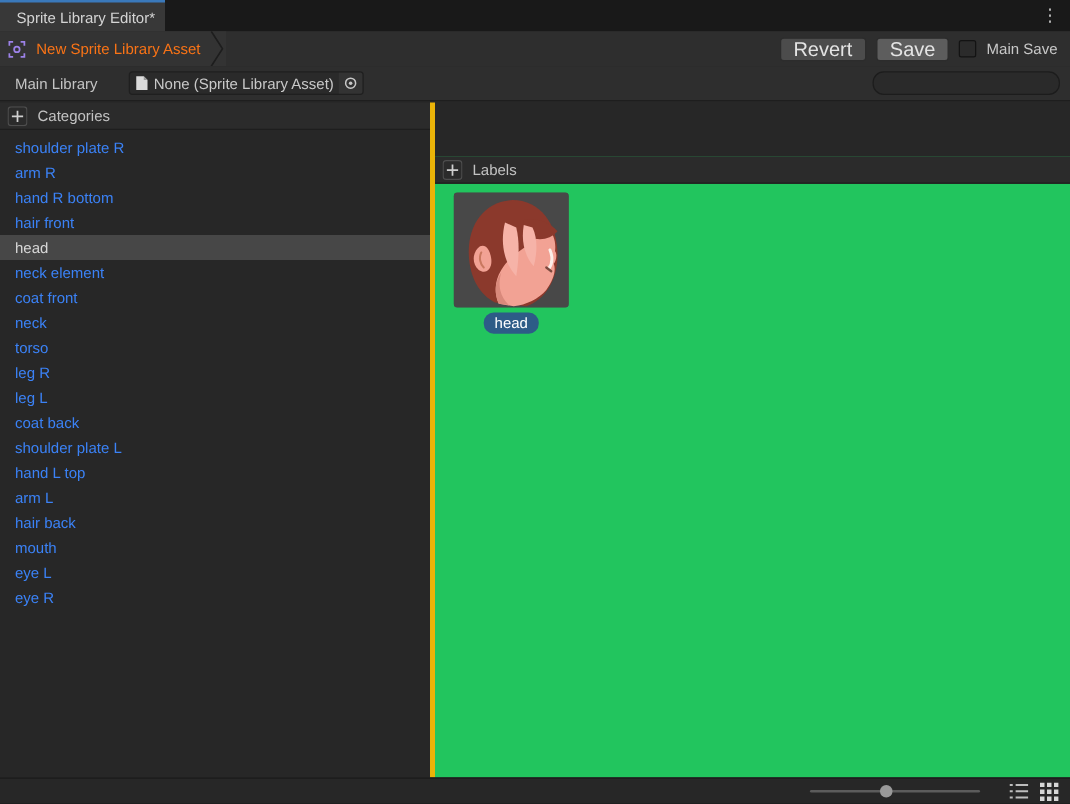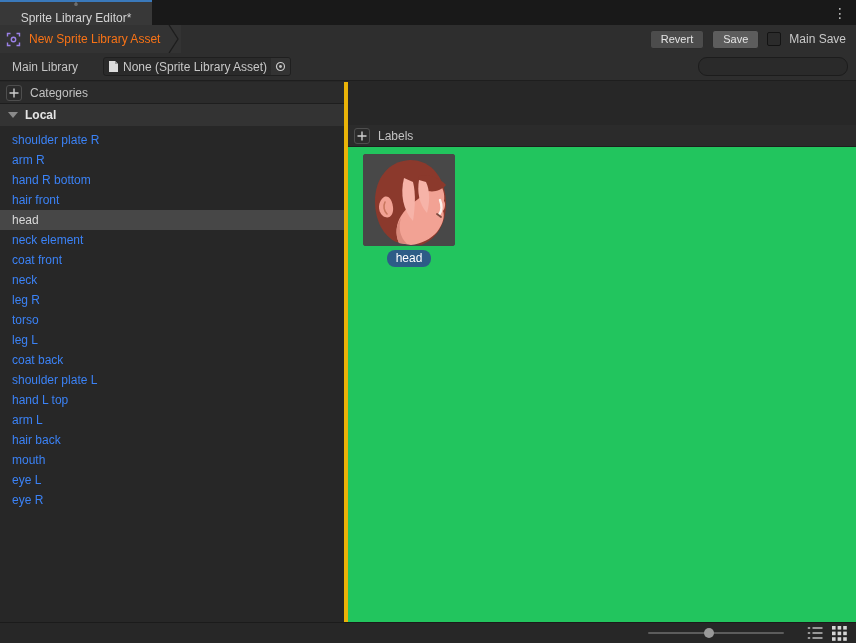--- a/index.html
+++ b/index.html
@@ -2,31 +2,31 @@
 <html><head>
 <meta charset="utf-8">
 <style>
   * { margin:0; padding:0; box-sizing:border-box; }
   html,body { background:#101010; }
   body { font-family:"Liberation Sans","DejaVu Sans",sans-serif; font-size:12px; color:#c4c4c4; }
   .window { position:relative; width:856px; height:643px; background:#272727; overflow:hidden; }
 
   
   .tabbar { position:absolute; left:0; top:0; width:856px; height:25px; background:#191919; display:flex; align-items:stretch; }
-  .tab { width:152px; background:#383838; border-top:2px solid #3a79bb; display:flex; align-items:center; gap:5px; padding:0 8px; color:#d4d4d4;flex-direction:column; }
+  .tab { width:132px; background:#383838; border-top:2px solid #3a79bb; display:flex; align-items:center; gap:5px; padding:0 8px; color:#d4d4d4; }
   .tab-label { white-space:nowrap; }
   .kebab { position:absolute; right:6px; top:0; height:25px; width:20px; display:flex; align-items:center; justify-content:center; color:#c0c0c0; font-size:14px; letter-spacing:0; cursor:pointer; }
 
   
   .toolbar { position:absolute; left:0; top:25px; width:856px; height:28px; background:#2e2e2e; display:flex; align-items:center; }
   .crumb { display:flex; align-items:center; height:28px; background:#333333; padding:0 2px 0 6px; gap:8px; cursor:pointer; }
   .crumb-text { color:#f97316; }
   .crumb-arrow { display:block; }
   .toolbar-right { margin-left:auto; display:flex; align-items:center; gap:8px; padding-right:10px; }
-  .btn { background:#4c4c4c; border:1px solid #2c2c2c; border-radius:3px; color:#e4e4e4; font-size:11px; font-family:inherit; padding:1px 10px 2px; height:19px; cursor:pointer; }
+  .btn { background:#4c4c4c; border:1px solid #2c2c2c; border-radius:3px; color:#e4e4e4; font-size:16px; font-family:inherit; padding:1px 10px 2px; height:19px; cursor:pointer; }
   .btn.primary { background:#5d5d5d; }
   .checkbox { width:14px; height:14px; background:#2b2b2b; border:1px solid #131313; border-radius:2px; cursor:pointer; }
   .autosave-label { color:#c8c8c8; }
 
   .libraryrow { position:absolute; left:0; top:53px; width:856px; height:28px; background:#2e2e2e; display:flex; align-items:center; border-bottom:1px solid #1e1e1e; }
   .lib-label { padding-left:12px; width:103px; color:#c4c4c4; }
   .objfield { display:flex; align-items:center; width:188px; height:19px; background:#2a2a2a; border:1px solid #1f1f1f; border-radius:3px; overflow:hidden; cursor:pointer; }
   .objfield-text { flex:1; padding-left:4px; color:#c8c8c8; white-space:nowrap; overflow:hidden; }
   .objfield-icon { padding-left:4px; display:flex; }
   .objpicker { width:19px; height:100%; display:flex; align-items:center; justify-content:center; background:#333333; cursor:pointer; }
@@ -138,35 +138,31 @@
     <div class="panel-left">
       <div class="panel-header">
         <span class="plusbtn">
           <svg width="16" height="16" viewBox="0 0 16 16">
             <rect x="0.5" y="0.5" width="15" height="15" rx="2.5" fill="none" stroke="#4e4e4e"></rect>
             <path d="M8 3.5 V12.5 M3.5 8 H12.5" stroke="#cfcfcf" stroke-width="1.4"></path>
           </svg>
         </span>
         <span class="panel-title">Categories</span>
       </div>
-      <div class="local-row">
-        <span class="foldout"></span>
-        <span class="local-label">Local</span>
-      </div>
       <div class="cat-list">
           <div class="cat-item">shoulder plate R</div>
           <div class="cat-item">arm R</div>
           <div class="cat-item">hand R bottom</div>
           <div class="cat-item">hair front</div>
           <div class="cat-item selected">head</div>
           <div class="cat-item">neck element</div>
           <div class="cat-item">coat front</div>
           <div class="cat-item">neck</div>
+          <div class="cat-item">torso</div>
           <div class="cat-item">leg R</div>
-          <div class="cat-item">torso</div>
           <div class="cat-item">leg L</div>
           <div class="cat-item">coat back</div>
           <div class="cat-item">shoulder plate L</div>
           <div class="cat-item">hand L top</div>
           <div class="cat-item">arm L</div>
           <div class="cat-item">hair back</div>
           <div class="cat-item">mouth</div>
           <div class="cat-item">eye L</div>
           <div class="cat-item">eye R</div>
         </div>

